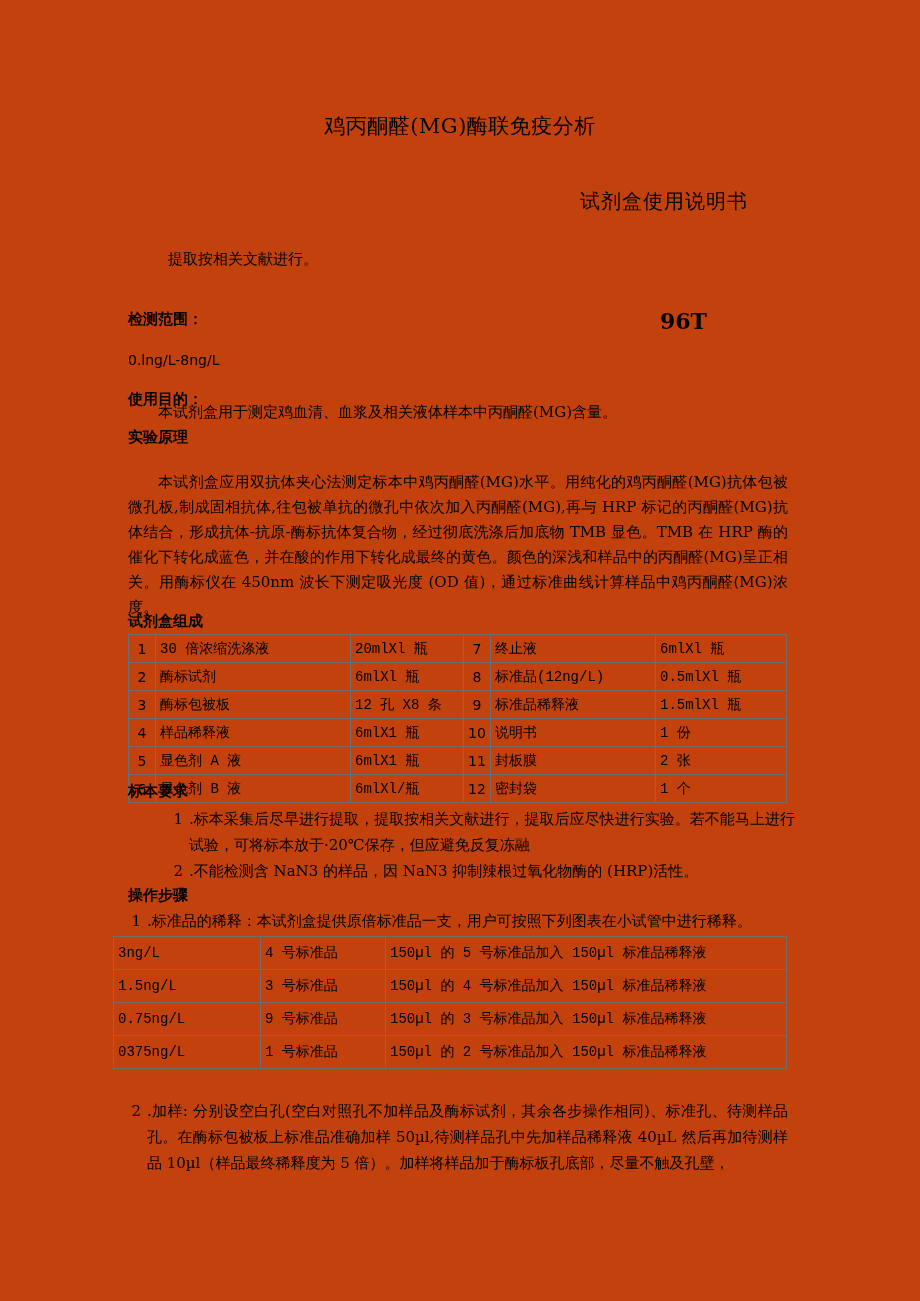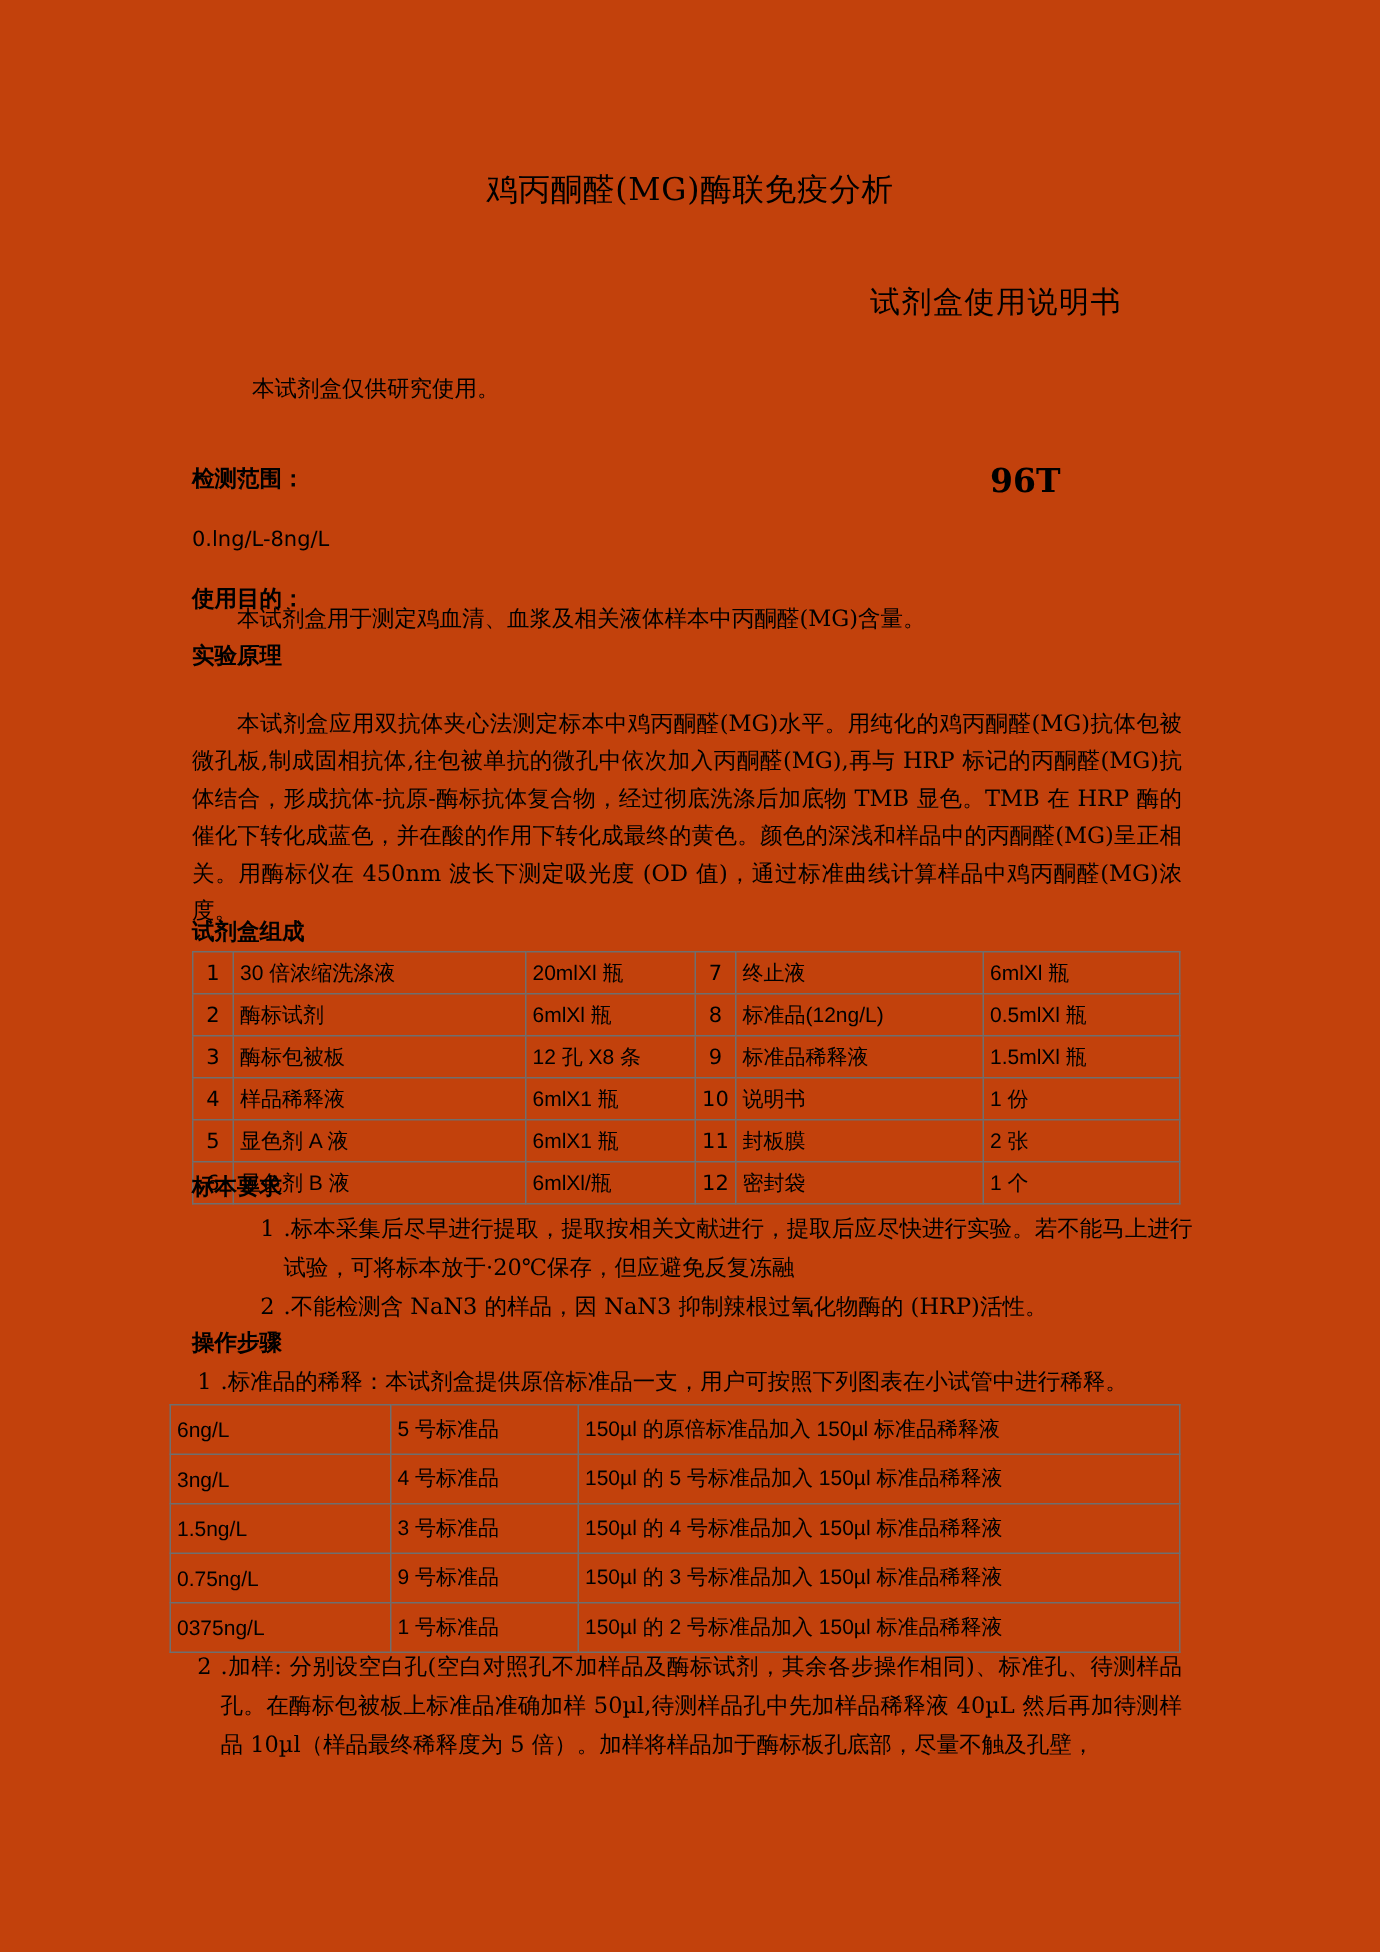--- a/index.html
+++ b/index.html
@@ -82,21 +82,21 @@
   
   table.grid {
     position: absolute;
     border-collapse: collapse;
     font-size: 14px;
     table-layout: fixed;
   }
   table.grid td {
     border: 1px solid #6f6f6f;
     padding: 2px 4px;
-    font-family: Liberation Sans, sans-serif;
+    font-family: Liberation Mono, monospace;
     vertical-align: middle;
     overflow: hidden;
     white-space: nowrap;
   }
   table.grid td.num {
     text-align: center;
     font-family: "DejaVu Sans", "Liberation Sans", sans-serif;
   }
 
   #kit-table { left: 128px; top: 634px; width: 658px; }
@@ -126,21 +126,21 @@
   }
 </style>
 </head>
 <body>
 
 <div class="page">
 
   <div class="doc-title">鸡丙酮醛(MG)酶联免疫分析</div>
   <div class="doc-subtitle">试剂盒使用说明书</div>
 
-  <div class="note-line">本试剂盒仅供研究使用。</div>
+  <div class="note-line">提取按相关文献进行。</div>
 
   <div class="label-bold" style="left:128px; top:310px;">检测范围：</div>
   <div class="kit-count">96T</div>
   <div class="plain-small" style="left:128px; top:352px;">0.lng/L-8ng/L</div>
 
   <div class="label-bold" style="left:128px; top:390px;">使用目的：</div>
   <div class="para para-indent" style="left:128px; top:400px; width:660px;">本试剂盒用于测定鸡血清、血浆及相关液体样本中丙酮醛(MG)含量。</div>
 
   <div class="label-bold" style="left:128px; top:428px;">实验原理</div>
   <div class="para para-indent" style="left:128px; top:470px; width:660px;">本试剂盒应用双抗体夹心法测定标本中鸡丙酮醛(MG)水平。用纯化的鸡丙酮醛(MG)抗体包被微孔板,制成固相抗体,往包被单抗的微孔中依次加入丙酮醛(MG),再与 HRP 标记的丙酮醛(MG)抗体结合，形成抗体-抗原-酶标抗体复合物，经过彻底洗涤后加底物 TMB 显色。TMB 在 HRP 酶的催化下转化成蓝色，并在酸的作用下转化成最终的黄色。颜色的深浅和样品中的丙酮醛(MG)呈正相关。用酶标仪在 450nm 波长下测定吸光度 (OD 值)，通过标准曲线计算样品中鸡丙酮醛(MG)浓度。</div>
@@ -228,25 +228,20 @@
   </div>
 
   <table class="grid" id="std-table">
     <colgroup>
       <col style="width:147px">
         <col style="width:125px">
         <col style="width:401px">
     </colgroup>
     <tbody>
       <tr>
-        <td>6ng/L</td>
-        <td>5 号标准品</td>
-        <td>150µl 的原倍标准品加入 150µl 标准品稀释液</td>
-      </tr>
-      <tr>
         <td>3ng/L</td>
         <td>4 号标准品</td>
         <td>150µl 的 5 号标准品加入 150µl 标准品稀释液</td>
       </tr>
       <tr>
         <td>1.5ng/L</td>
         <td>3 号标准品</td>
         <td>150µl 的 4 号标准品加入 150µl 标准品稀释液</td>
       </tr>
       <tr>

